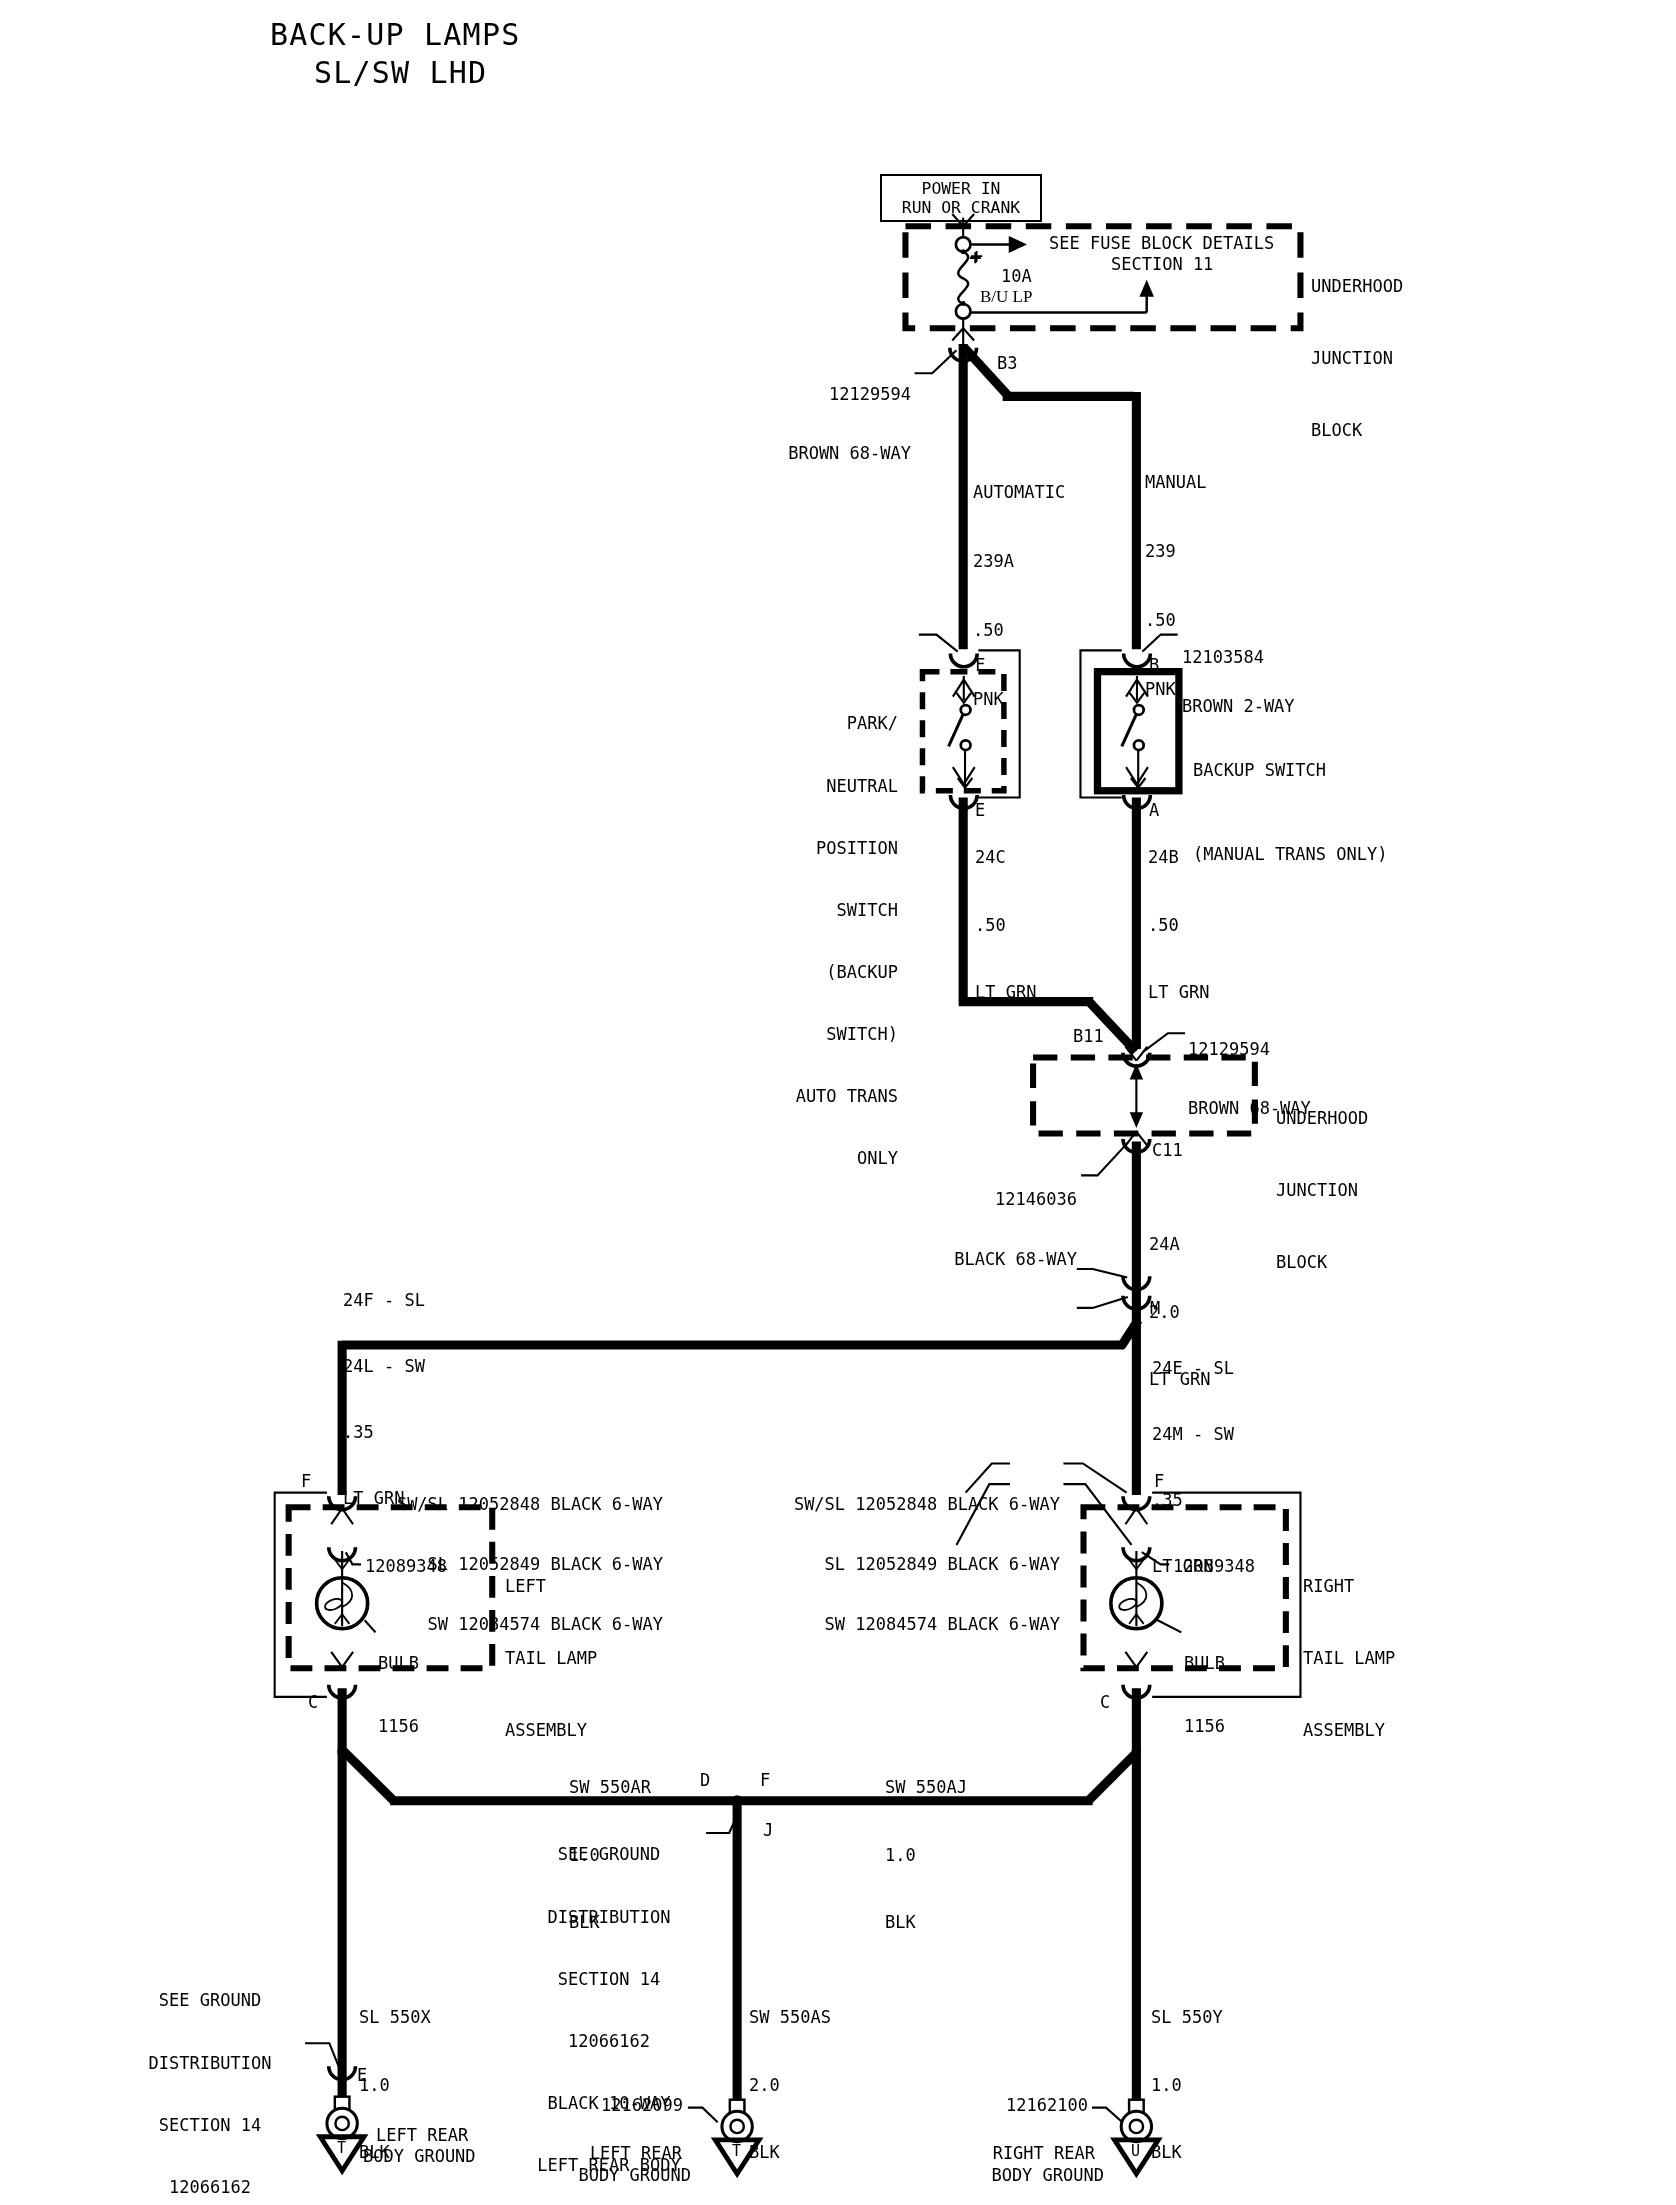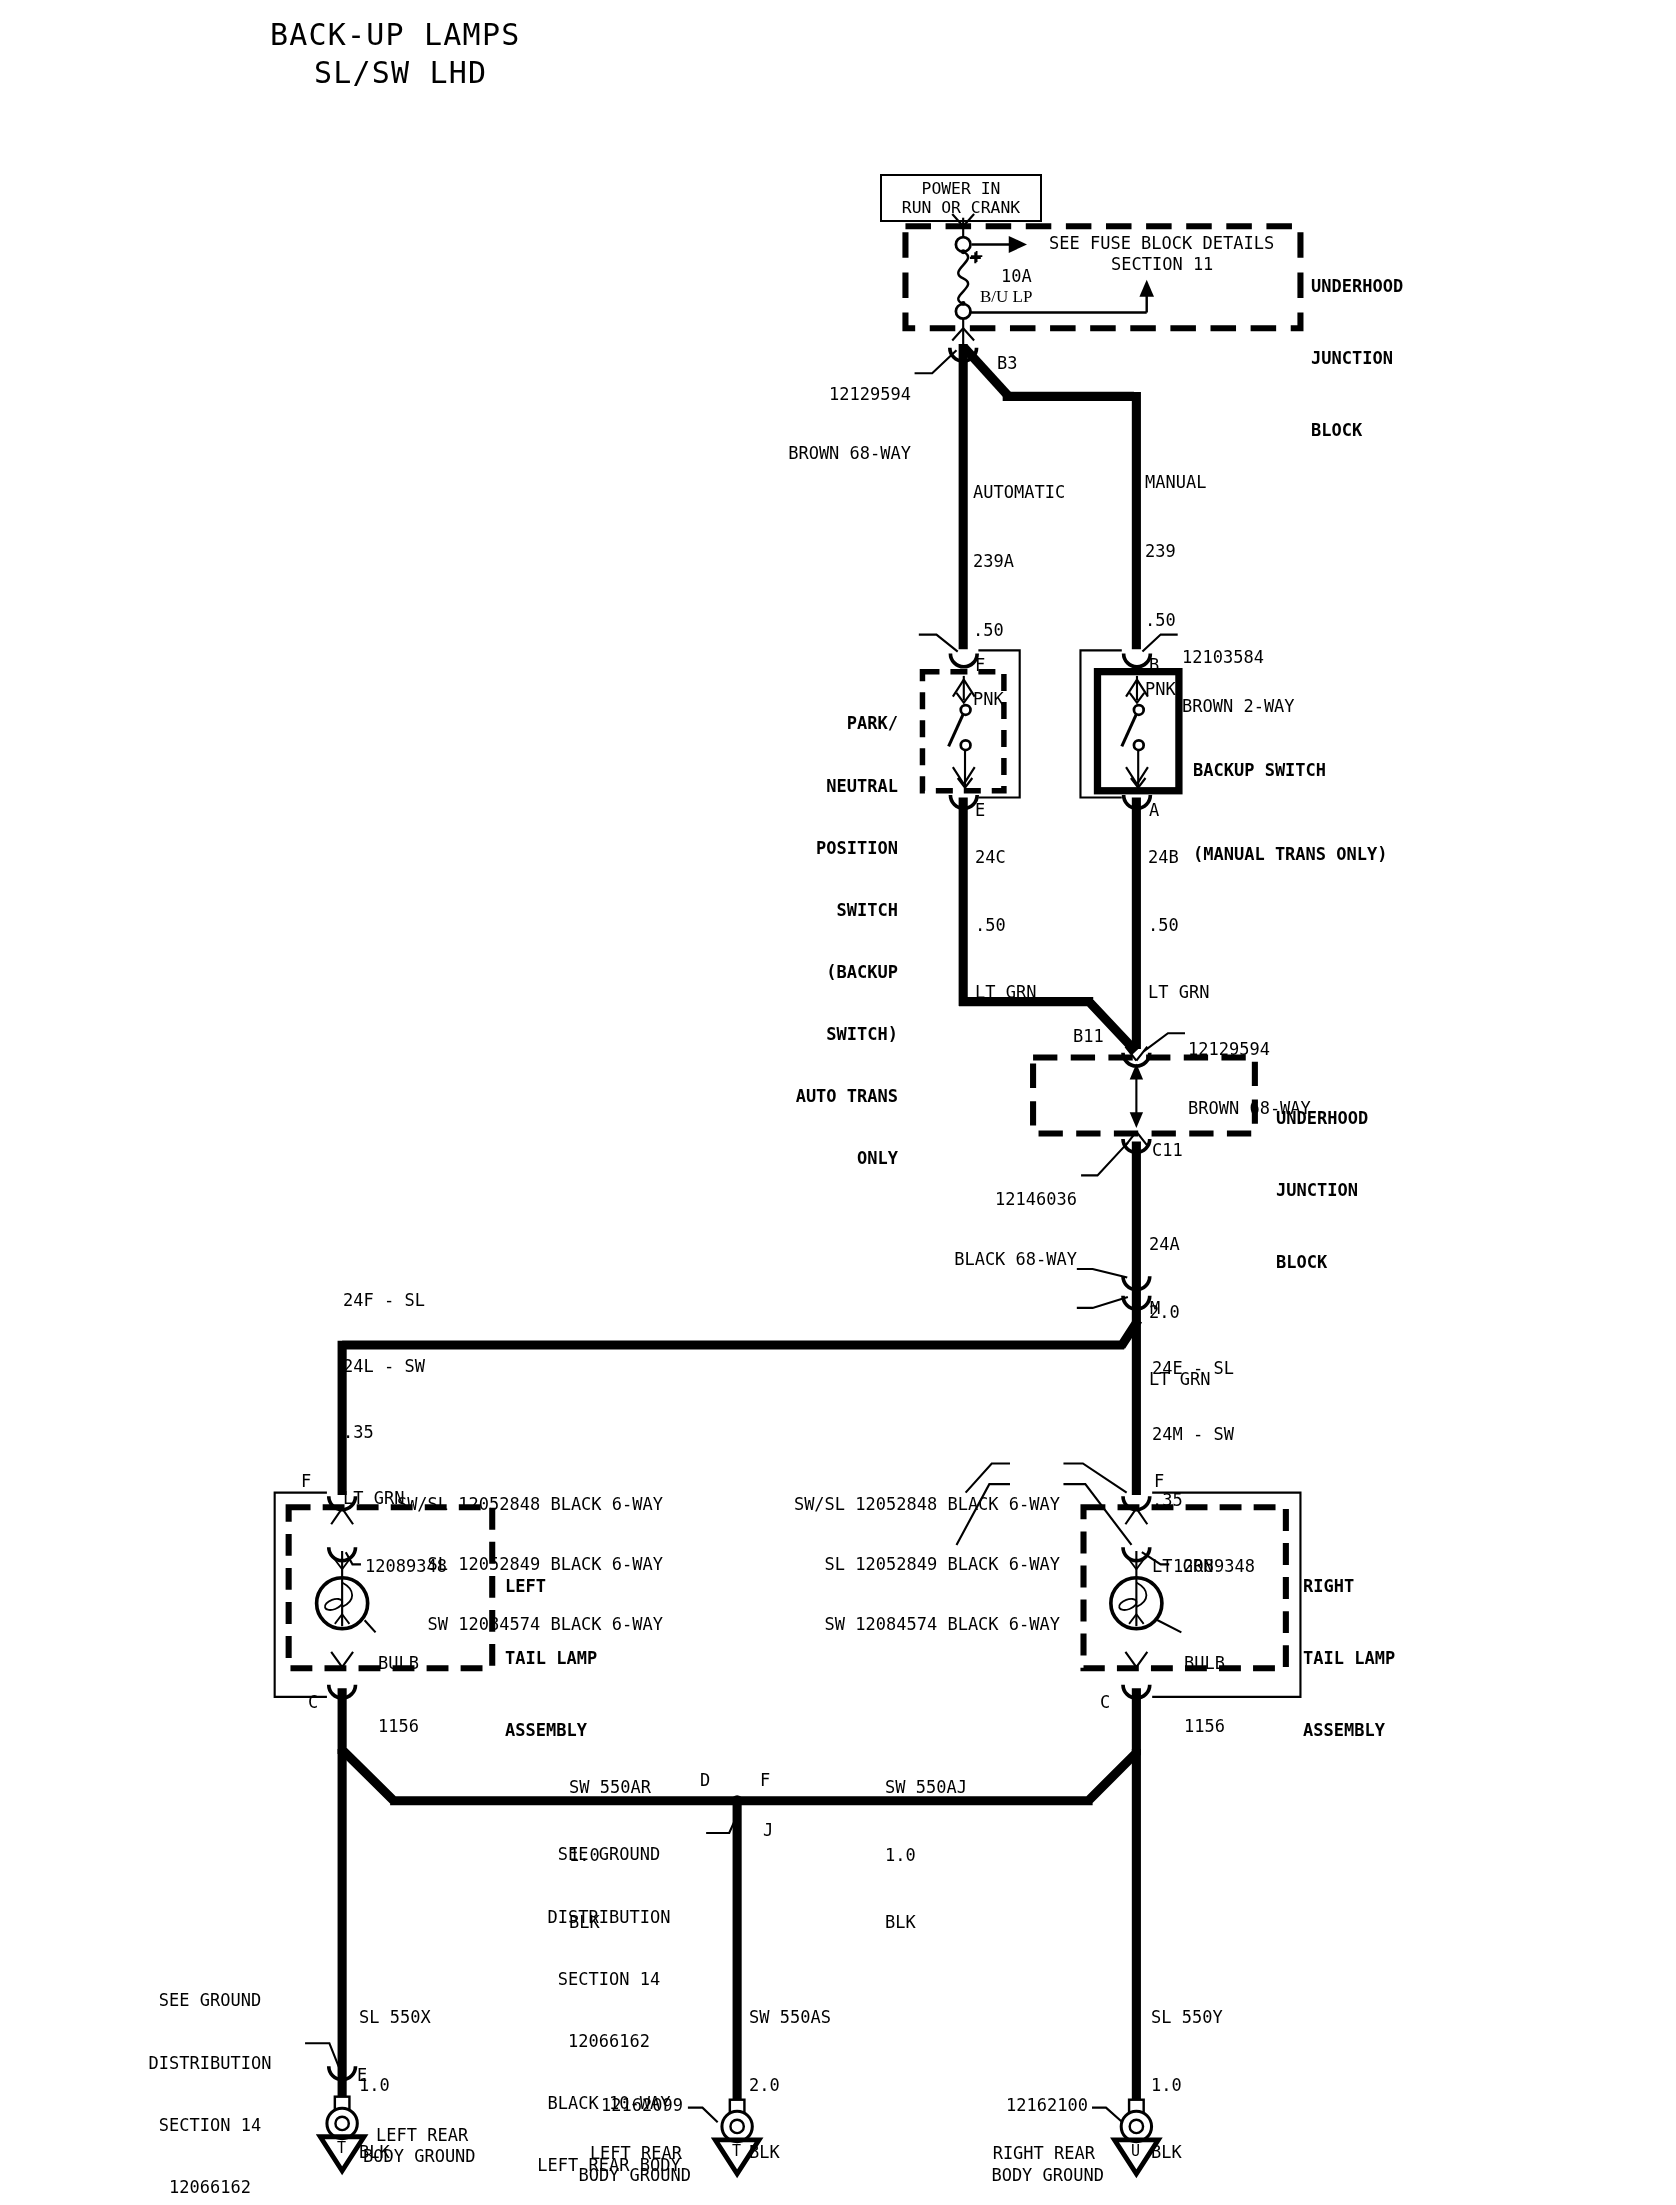--- a/index.html
+++ b/index.html
@@ -1,20 +1,20 @@
 <!DOCTYPE html>
 <html style="font-size:9.7px"><head>
 <meta charset="utf-8">
 <style>
   html,body{margin:0;padding:0;background:#ffffff;}
   .diagram{position:relative;width:1676px;height:2205px;background:#ffffff;overflow:hidden;
            font-family:"DejaVu Sans Mono","Liberation Mono",monospace;color:#000;}
   .wires-svg{position:absolute;left:0;top:0;width:1676px;height:2205px;}
   .lbl{position:absolute;font-size:17px;line-height:20.7px;white-space:pre;letter-spacing:0px;}
-  .b{font-weight:bold;}
+  .b{font-weight:normal;}
   .ra{text-align:right;}
   .ctr{text-align:center;transform:translateX(-50%);}
   .title{font-size:30px;line-height:36px;letter-spacing:1.2px;}
   .powerbox{position:absolute;left:880px;top:174px;width:158px;height:44px;border:2.4px solid #000;
             display:flex;flex-direction:column;align-items:center;justify-content:center;
             font-size:16.4px;line-height:19.5px;}
   .pin{font-size:17px;}
 </style>
 </head>
 <body>

